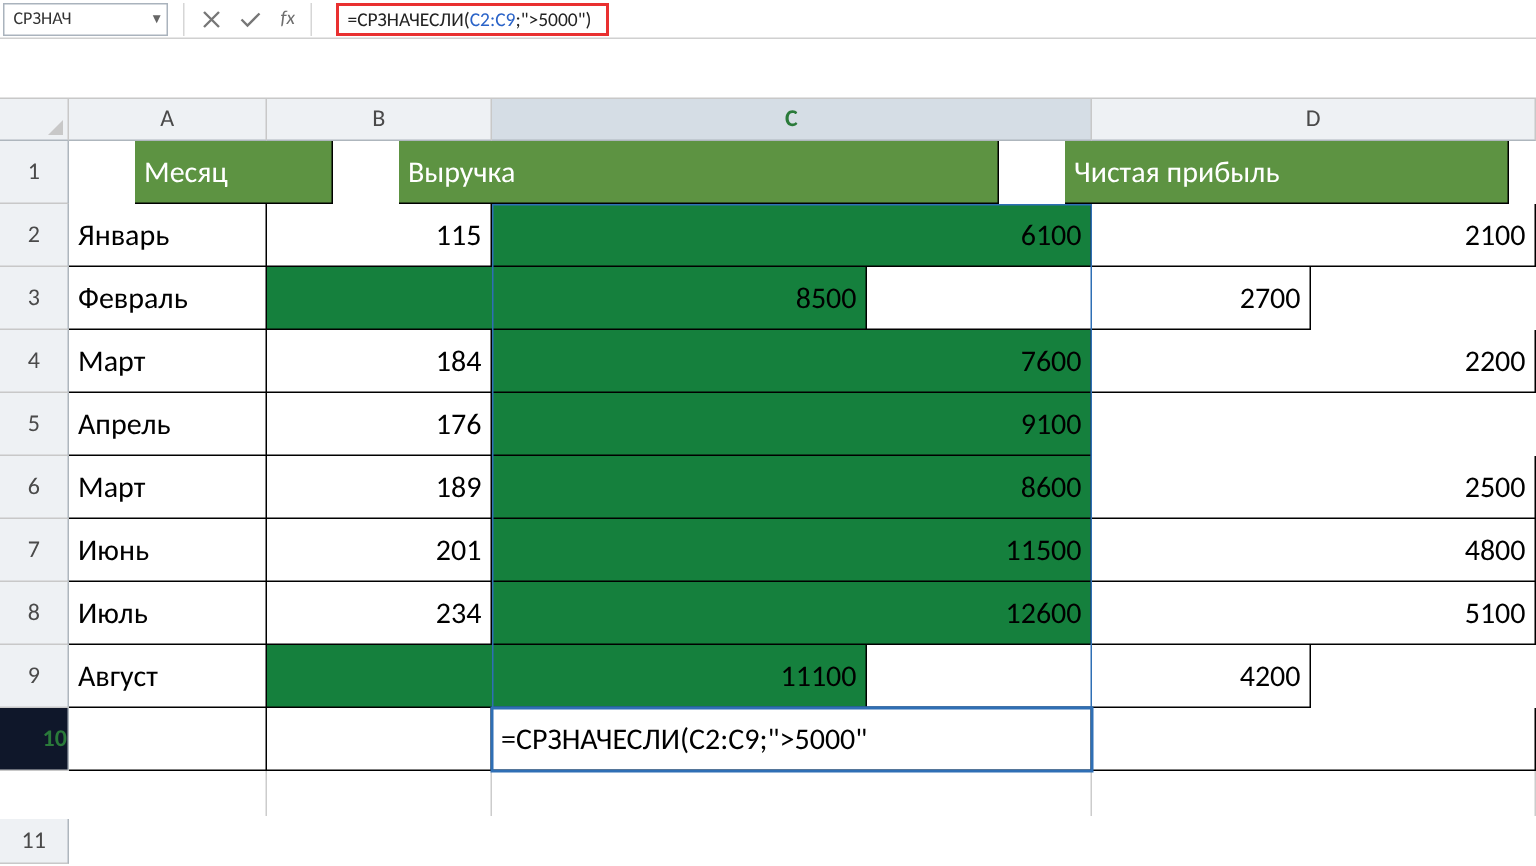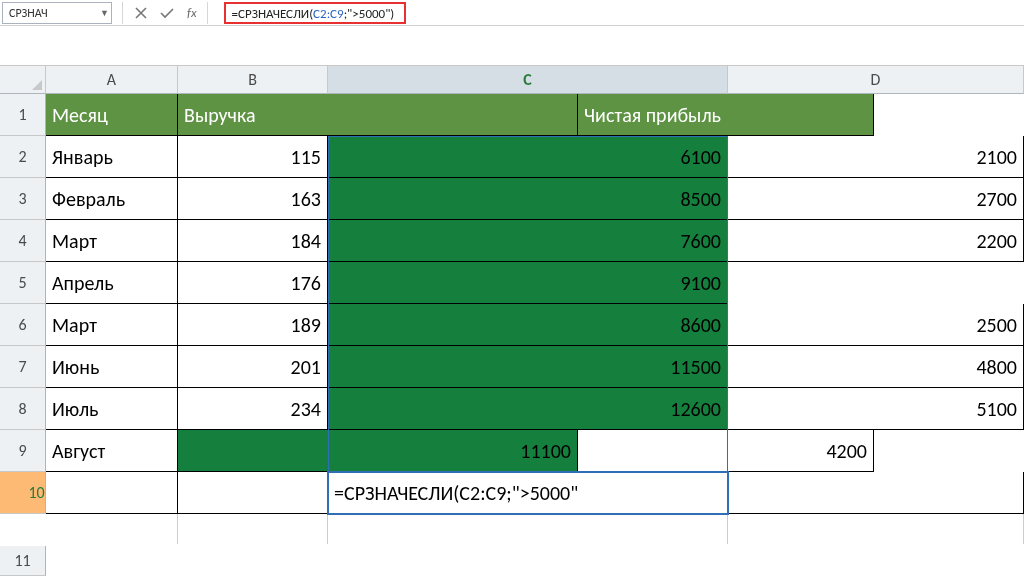--- a/index.html
+++ b/index.html
@@ -65,29 +65,29 @@
     }
     .colh {
       height: 28px; background: #eef1f4; border-right: 1px solid #c8c8c8; border-bottom: 1px solid #aeb6bd;
       display: flex; align-items: center; justify-content: center; color: #4a4a4a; font-size: 16px;
     }
     .colh.active { background: #d5dde5; color: #2a7a3a; font-weight: 600; }
     .rowh {
       width: 46px; background: #eef1f4; border-right: 1px solid #aeb6bd; border-bottom: 1px solid #c8c8c8;
       display: flex; align-items: center; justify-content: center; color: #4a4a4a; font-size: 16px;
     }
-    .rowh.active { background: #fdba74; color: #2a7a3a; font-weight: 400; padding-left: 28px; }
+    .rowh.active { background: #0f172a; color: #2a7a3a; font-weight: 700; padding-left: 28px; }
     .row { display: flex; }
     .cell {
       height: 42px; border-right: 1px solid #000; border-bottom: 1px solid #000;
       display: flex; align-items: center; padding: 0 6px; font-size: 20px; color: #000;
       background: #fff;
     }
     .cell.header {
-      background: #5d9342; color: #fff; font-size: 20px;
+      background: #5d9342; color: #fff; font-size: 20px; margin-left: 44px;
     }
     .cell.num { justify-content: flex-end; }
     .cell.sel { background: #15803d; }
     .col-A { width: 132px; }
     .col-B { width: 150px; }
     .col-C { width: 400px; }
     .col-D { width: 296px; }
     .range-wrap { position: relative; }
     .range-border {
       position: absolute; pointer-events: none;
@@ -153,21 +153,20 @@
   <div class="row">
     <div class="rowh" style="height:42px">2</div>
     <div class="cell col-A">Январь</div>
     <div class="cell num col-B">115</div>
     <div class="cell num sel col-C">6100</div>
     <div class="cell num col-D">2100</div>
   </div>
   <div class="row">
     <div class="rowh" style="height:42px">3</div>
     <div class="cell col-A">Февраль</div>
-    <div class="cell num col-B">163</div>
     <div class="cell num sel col-C">8500</div>
     <div class="cell num col-D">2700</div>
   </div>
   <div class="row">
     <div class="rowh" style="height:42px">4</div>
     <div class="cell col-A">Март</div>
     <div class="cell num col-B">184</div>
     <div class="cell num sel col-C">7600</div>
     <div class="cell num col-D">2200</div>
   </div>

